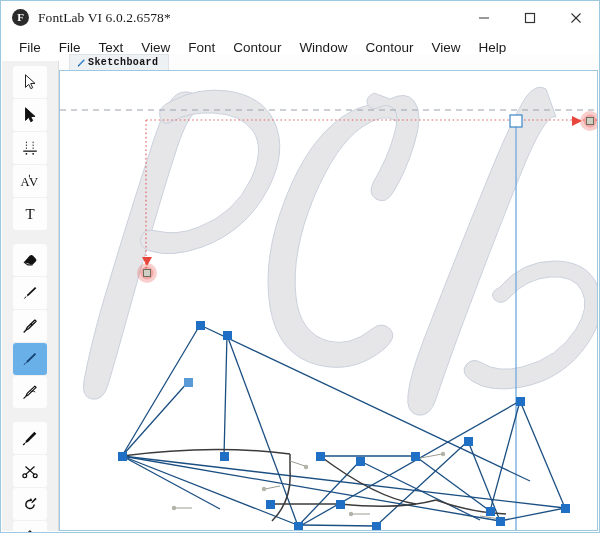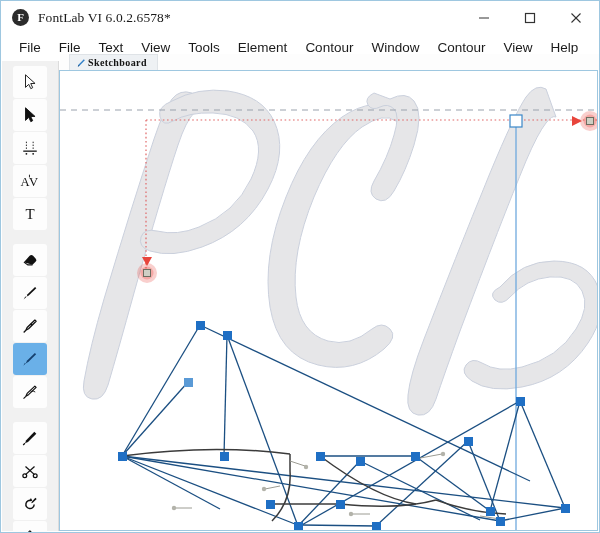--- a/index.html
+++ b/index.html
@@ -30,21 +30,21 @@
 
   
   .tabstrip{position:absolute;left:59px;top:53px;right:0;height:16px;
             background:#fdfdfd;}
   .tab{position:absolute;left:9px;top:0;height:16px;display:flex;align-items:center;
        padding:0 10px 0 6px;background:#eef1f4;border-top:1px solid #dfe3e7;
        border-left:1px solid #dfe3e7;border-right:1px solid #dfe3e7;
        box-sizing:border-box;}
   .tab .pen{width:10px;height:10px;margin-right:2px;}
   .tab-label{font-size:10px;color:#121212;font-weight:bold;letter-spacing:.4px;
-             font-family:Liberation Serif, serif;}
+             font-family:Liberation Mono, monospace;}
 
   
   .toolbar{position:absolute;left:1px;top:60px;width:56px;bottom:1px;
            background:#f1f1f1;border-right:1px solid #dcdcdc;}
   .tgroup{padding-top:5px;}
   .tgroup+.tgroup{margin-top:9px;}
   .tool{width:34px;height:32px;margin:0 auto 1px auto;background:#fdfdfd;
         border-radius:3px;display:flex;align-items:center;justify-content:center;
         cursor:default;}
   .tool.active{background:#6ab0e8;}
@@ -83,22 +83,21 @@
           </svg>
       </div>
     </div>
   </div>
 
   <div class="menubar">
     <div class="menu-item">File</div>
     <div class="menu-item">File</div>
     <div class="menu-item">Text</div>
     <div class="menu-item">View</div>
-    <div class="menu-item">Tools</div>
-    <div class="menu-item">Element</div>
+    <div class="menu-item">Font</div>
     <div class="menu-item">Contour</div>
     <div class="menu-item">Window</div>
     <div class="menu-item">Contour</div>
     <div class="menu-item">View</div>
     <div class="menu-item">Help</div>
   </div>
 
   <div class="tabstrip">
     <div class="tab">
       <svg class="pen" viewBox="0 0 12 12">

